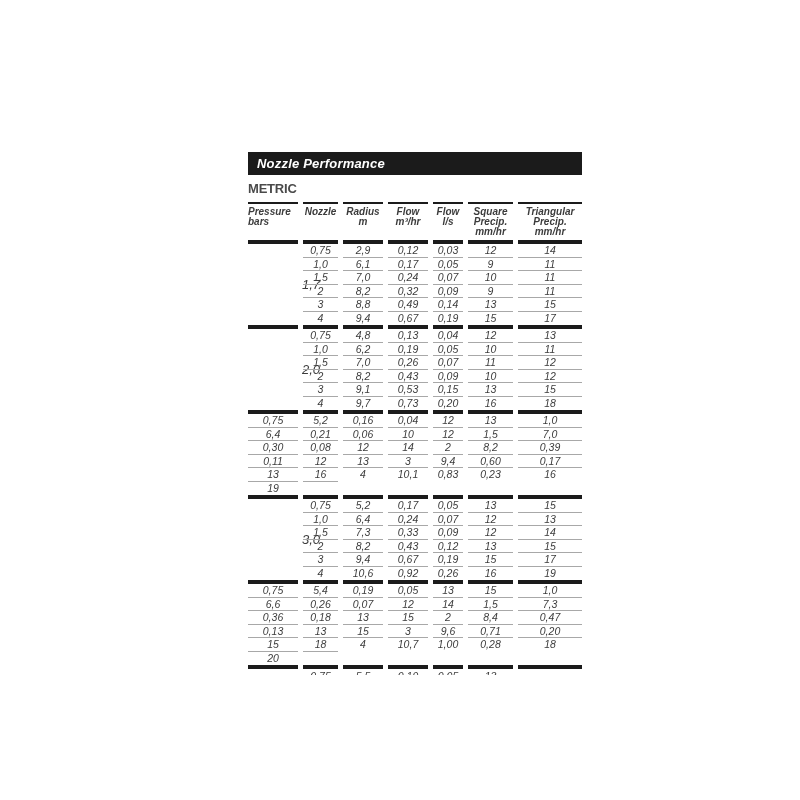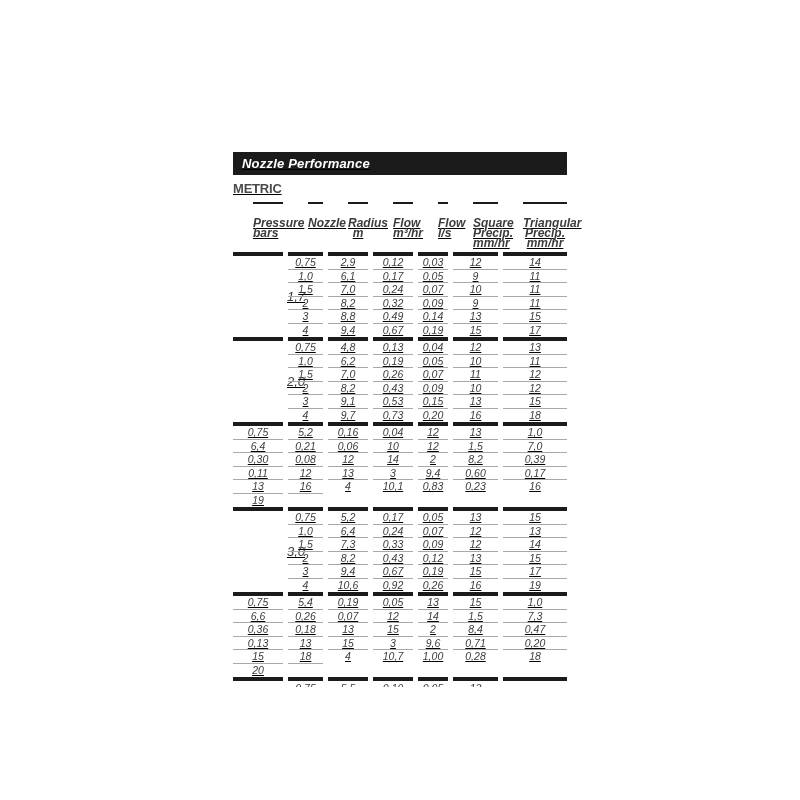--- a/index.html
+++ b/index.html
@@ -6,24 +6,23 @@
     margin: 0;
     padding: 0;
     width: 800px;
     height: 800px;
     background: #ffffff;
     font-family: "Liberation Sans", sans-serif;
     overflow: hidden;
   }
   .sheet {
     position: absolute;
-    left: 233px;
+    left: 248px;
     top: 152px;
     width: 334px;
-    text-decoration: underline;
   }
   .title-bar {
     background: #1b1b1b;
     color: #ffffff;
     height: 23px;
     line-height: 23px;
     font-size: 13px;
     font-weight: bold;
     font-style: italic;
     padding-left: 9px;
@@ -37,32 +36,31 @@
     margin: 6px 0 6px 0;
     letter-spacing: -0.2px;
   }
   .grid {
     display: grid;
     grid-template-columns: 50px 35px 40px 40px 30px 45px 64px;
     column-gap: 5px;
   }
   .header-row .hcell {
     border-top: 2px solid #1b1b1b;
-    padding-top: 15px;
+    padding-top: 3px;
     padding-bottom: 4px;
-    font-size: 12px;
+    font-size: 10px;
     line-height: 9.8px;
     font-weight: bold;
     font-style: italic;
     color: #3c3c3c;
     text-align: center;
     white-space: pre-line;
     min-height: 31px;
     box-sizing: border-box;
-    margin-left: 20px;
   }
   .header-row .hcell.left { text-align: left; }
   .bar-row .bar {
     height: 4px;
     background: #1b1b1b;
   }
   .group {
     grid-auto-rows: 13.5px;
     grid-auto-flow: row;
   }

